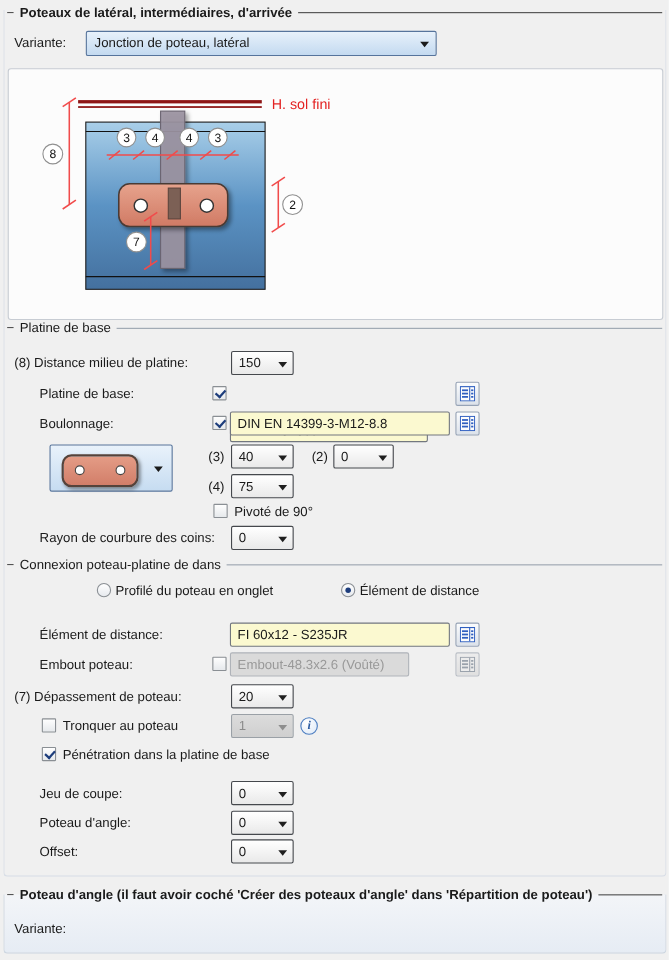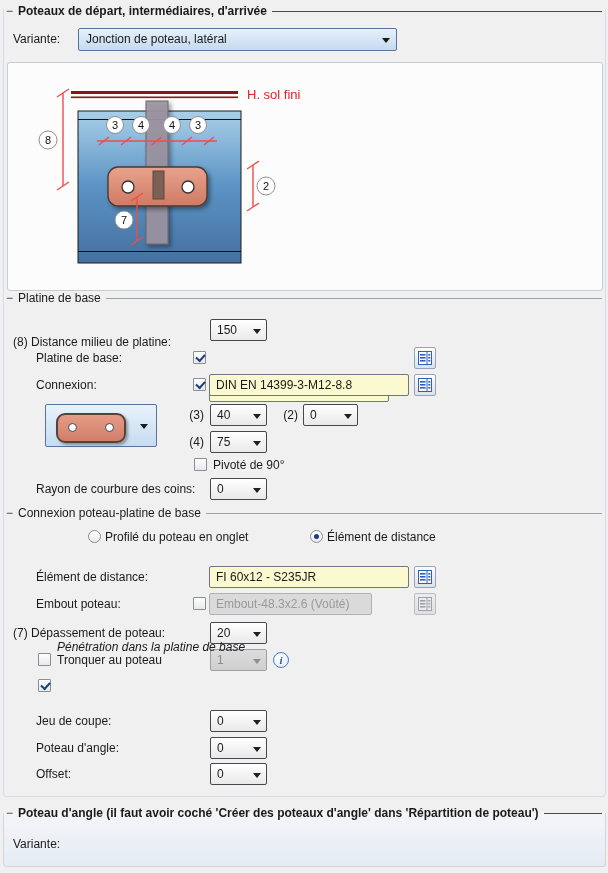--- a/index.html
+++ b/index.html
@@ -60,21 +60,21 @@
   svg text.floor{font-family:"Liberation Sans",sans-serif;font-size:13px;fill:#e32222;}
 </style>
 </head>
 <body>
 
 <div class="window">
 
   <div class="gbox" style="left:3px;top:9px;width:601px;height:787px;"></div>
   <div class="hdr bold" style="top:4px;">
     <span class="dash">−</span>
-    <span class="ttl">Poteaux de départ, intermédiaires, d'arrivée</span>
+    <span class="ttl">Poteaux de latéral, intermédiaires, d'arrivée</span>
     <span class="line"></span>
   </div>
 
   <div class="lbl" style="left:13px;top:28px;">Variante:</div>
   <div class="bluecombo" style="left:78px;top:28px;width:319px;">
     <span>Jonction de poteau, latéral</span>
     <span class="arr"></span>
   </div>
 
   <div class="panel">
@@ -144,21 +144,21 @@
       </g>
     </svg>
   </div>
 
   <div class="hdr sub" style="top:291px;">
     <span class="dash">−</span>
     <span class="ttl">Platine de base</span>
     <span class="line"></span>
   </div>
 
-  <div class="lbl" style="left:13px;top:319px;margin-top:12px;">(8) Distance milieu de platine:</div>
+  <div class="lbl" style="left:13px;top:319px;">(8) Distance milieu de platine:</div>
   <div class="combo" style="left:210px;top:319px;width:57px;">
     <span>150</span><span class="arr"></span>
   </div>
 
   <div class="lbl" style="left:36px;top:347px;">Platine de base:</div>
   <div class="cb checked" style="left:193px;top:351px;"></div>
   <div class="yfield" style="left:209px;top:347px;width:180px;margin-top:33px;">
     <span>BI 14 - S235JR</span>
   </div>
   <div class="iconbtn" style="left:414px;top:347px;">
@@ -167,21 +167,21 @@
       <line x1="9" y1="1" x2="9" y2="13" stroke="#2f5fc0"></line>
       <rect x="2" y="3" width="5.5" height="1.6" fill="#2f5fc0"></rect>
         <rect x="2" y="6" width="5.5" height="1.6" fill="#2f5fc0"></rect>
       <rect x="2" y="9" width="5.5" height="1.6" fill="#2f5fc0"></rect>
       <rect x="10.3" y="3" width="2" height="1.6" fill="#2f5fc0"></rect>
         <rect x="10.3" y="6" width="2" height="1.6" fill="#2f5fc0"></rect>
       <rect x="10.3" y="9" width="2" height="1.6" fill="#2f5fc0"></rect>
     </svg>
   </div>
 
-  <div class="lbl" style="left:36px;top:374px;">Connexion:</div>
+  <div class="lbl" style="left:36px;top:374px;">Boulonnage:</div>
   <div class="cb checked" style="left:193px;top:378px;"></div>
   <div class="yfield" style="left:209px;top:374px;width:200px;">
     <span>DIN EN 14399-3-M12-8.8</span>
   </div>
   <div class="iconbtn" style="left:414px;top:374px;">
     <svg width="14" height="14" viewBox="0 0 14 14">
       <rect x="0.5" y="0.5" width="13" height="13" fill="#fdfdfd" stroke="#2f5fc0"></rect>
       <line x1="9" y1="1" x2="9" y2="13" stroke="#2f5fc0"></line>
       <rect x="2" y="3" width="5.5" height="1.6" fill="#2f5fc0"></rect>
         <rect x="2" y="6" width="5.5" height="1.6" fill="#2f5fc0"></rect>
@@ -216,21 +216,21 @@
   <div class="cb" style="left:194px;top:458px;"></div>
   <div class="lbl" style="left:213px;top:454px;">Pivoté de 90°</div>
 
   <div class="lbl" style="left:36px;top:478px;">Rayon de courbure des coins:</div>
   <div class="combo" style="left:210px;top:478px;width:57px;">
     <span>0</span><span class="arr"></span>
   </div>
 
   <div class="hdr sub" style="top:506px;">
     <span class="dash">−</span>
-    <span class="ttl">Connexion poteau-platine de base</span>
+    <span class="ttl">Connexion poteau-platine de dans</span>
     <span class="line"></span>
   </div>
 
   <div class="radio" style="left:88px;top:530px;"></div>
   <div class="lbl" style="left:105px;top:526px;">Profilé du poteau en onglet</div>
   <div class="radio sel" style="left:310px;top:530px;"></div>
   <div class="lbl" style="left:36px;top:566px;">Élément de distance:</div>
 
   <div class="lbl" style="left:327px;top:526px;">Élément de distance</div>
   <div class="yfield" style="left:209px;top:566px;width:200px;">
@@ -275,21 +275,21 @@
   <div class="cb" style="left:38px;top:653px;"></div>
   <div class="lbl" style="left:57px;top:649px;">Tronquer au poteau</div>
   <div class="combo dis" style="left:210px;top:649px;width:57px;">
     <span>1</span><span class="arr"></span>
   </div>
   <div class="info" style="left:273px;top:652px;">
     <span>i</span>
   </div>
 
   <div class="cb checked" style="left:38px;top:679px;"></div>
-  <div class="lbl" style="left:57px;top:636px;font-style:italic;">Pénétration dans la platine de base</div>
+  <div class="lbl" style="left:57px;top:675px;">Pénétration dans la platine de base</div>
 
   <div class="lbl" style="left:36px;top:710px;">Jeu de coupe:</div>
   <div class="combo" style="left:210px;top:710px;width:57px;">
     <span>0</span><span class="arr"></span>
   </div>
   <div class="lbl" style="left:36px;top:737px;">Poteau d'angle:</div>
   <div class="combo" style="left:210px;top:737px;width:57px;">
     <span>0</span><span class="arr"></span>
   </div>
   <div class="lbl" style="left:36px;top:763px;">Offset:</div>

